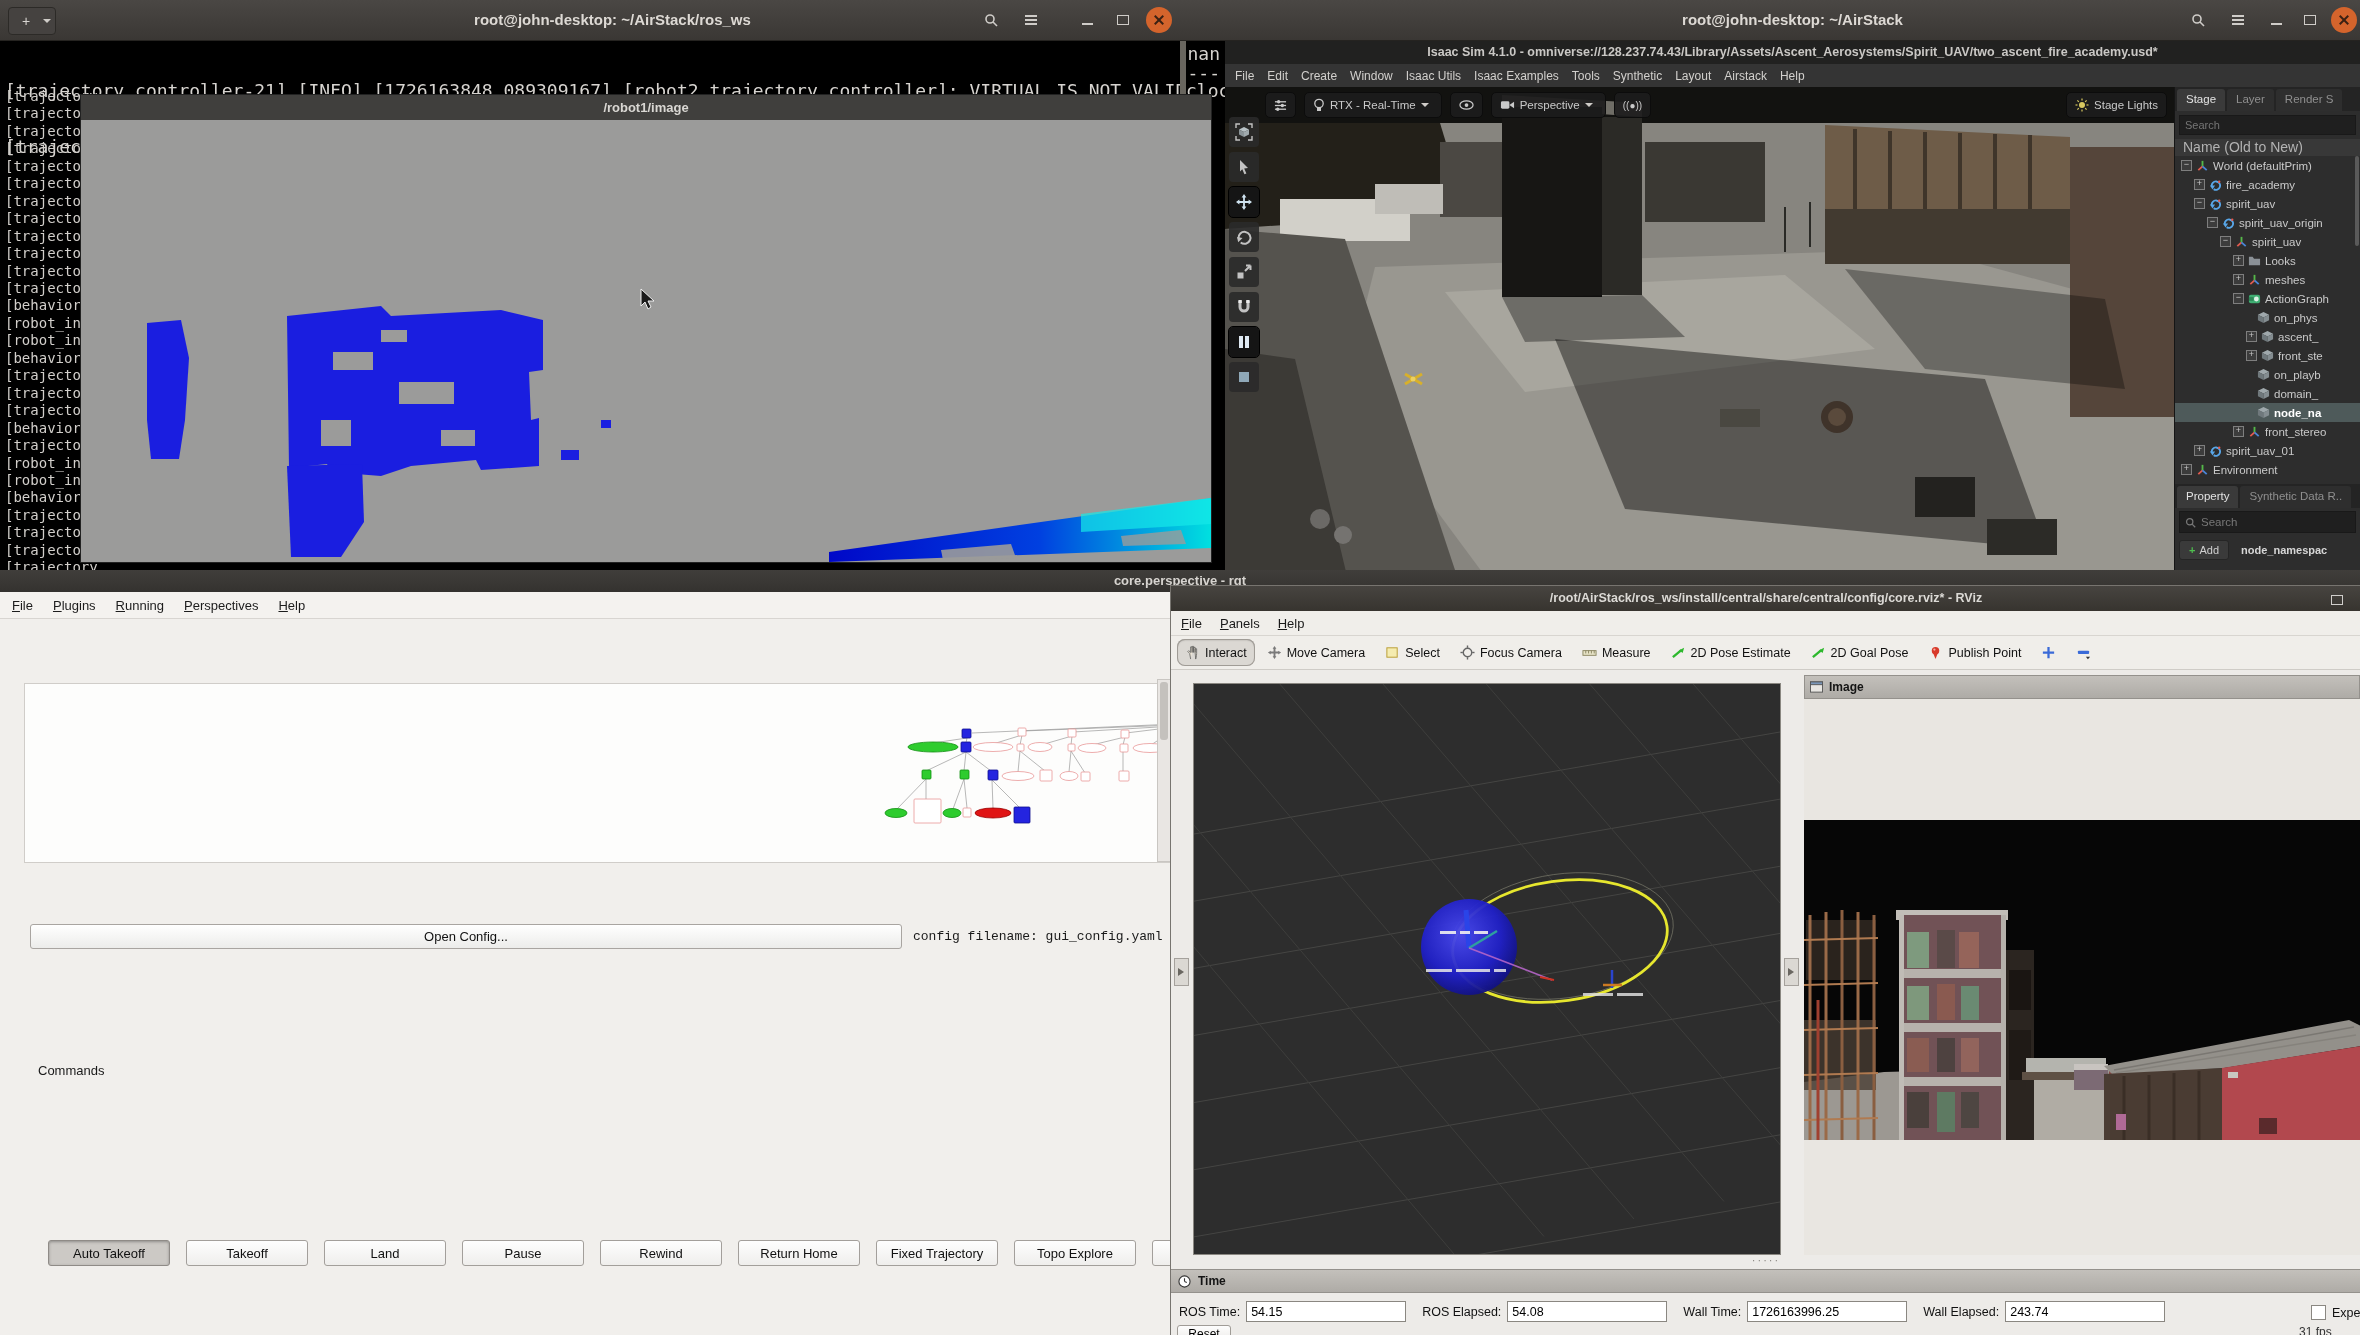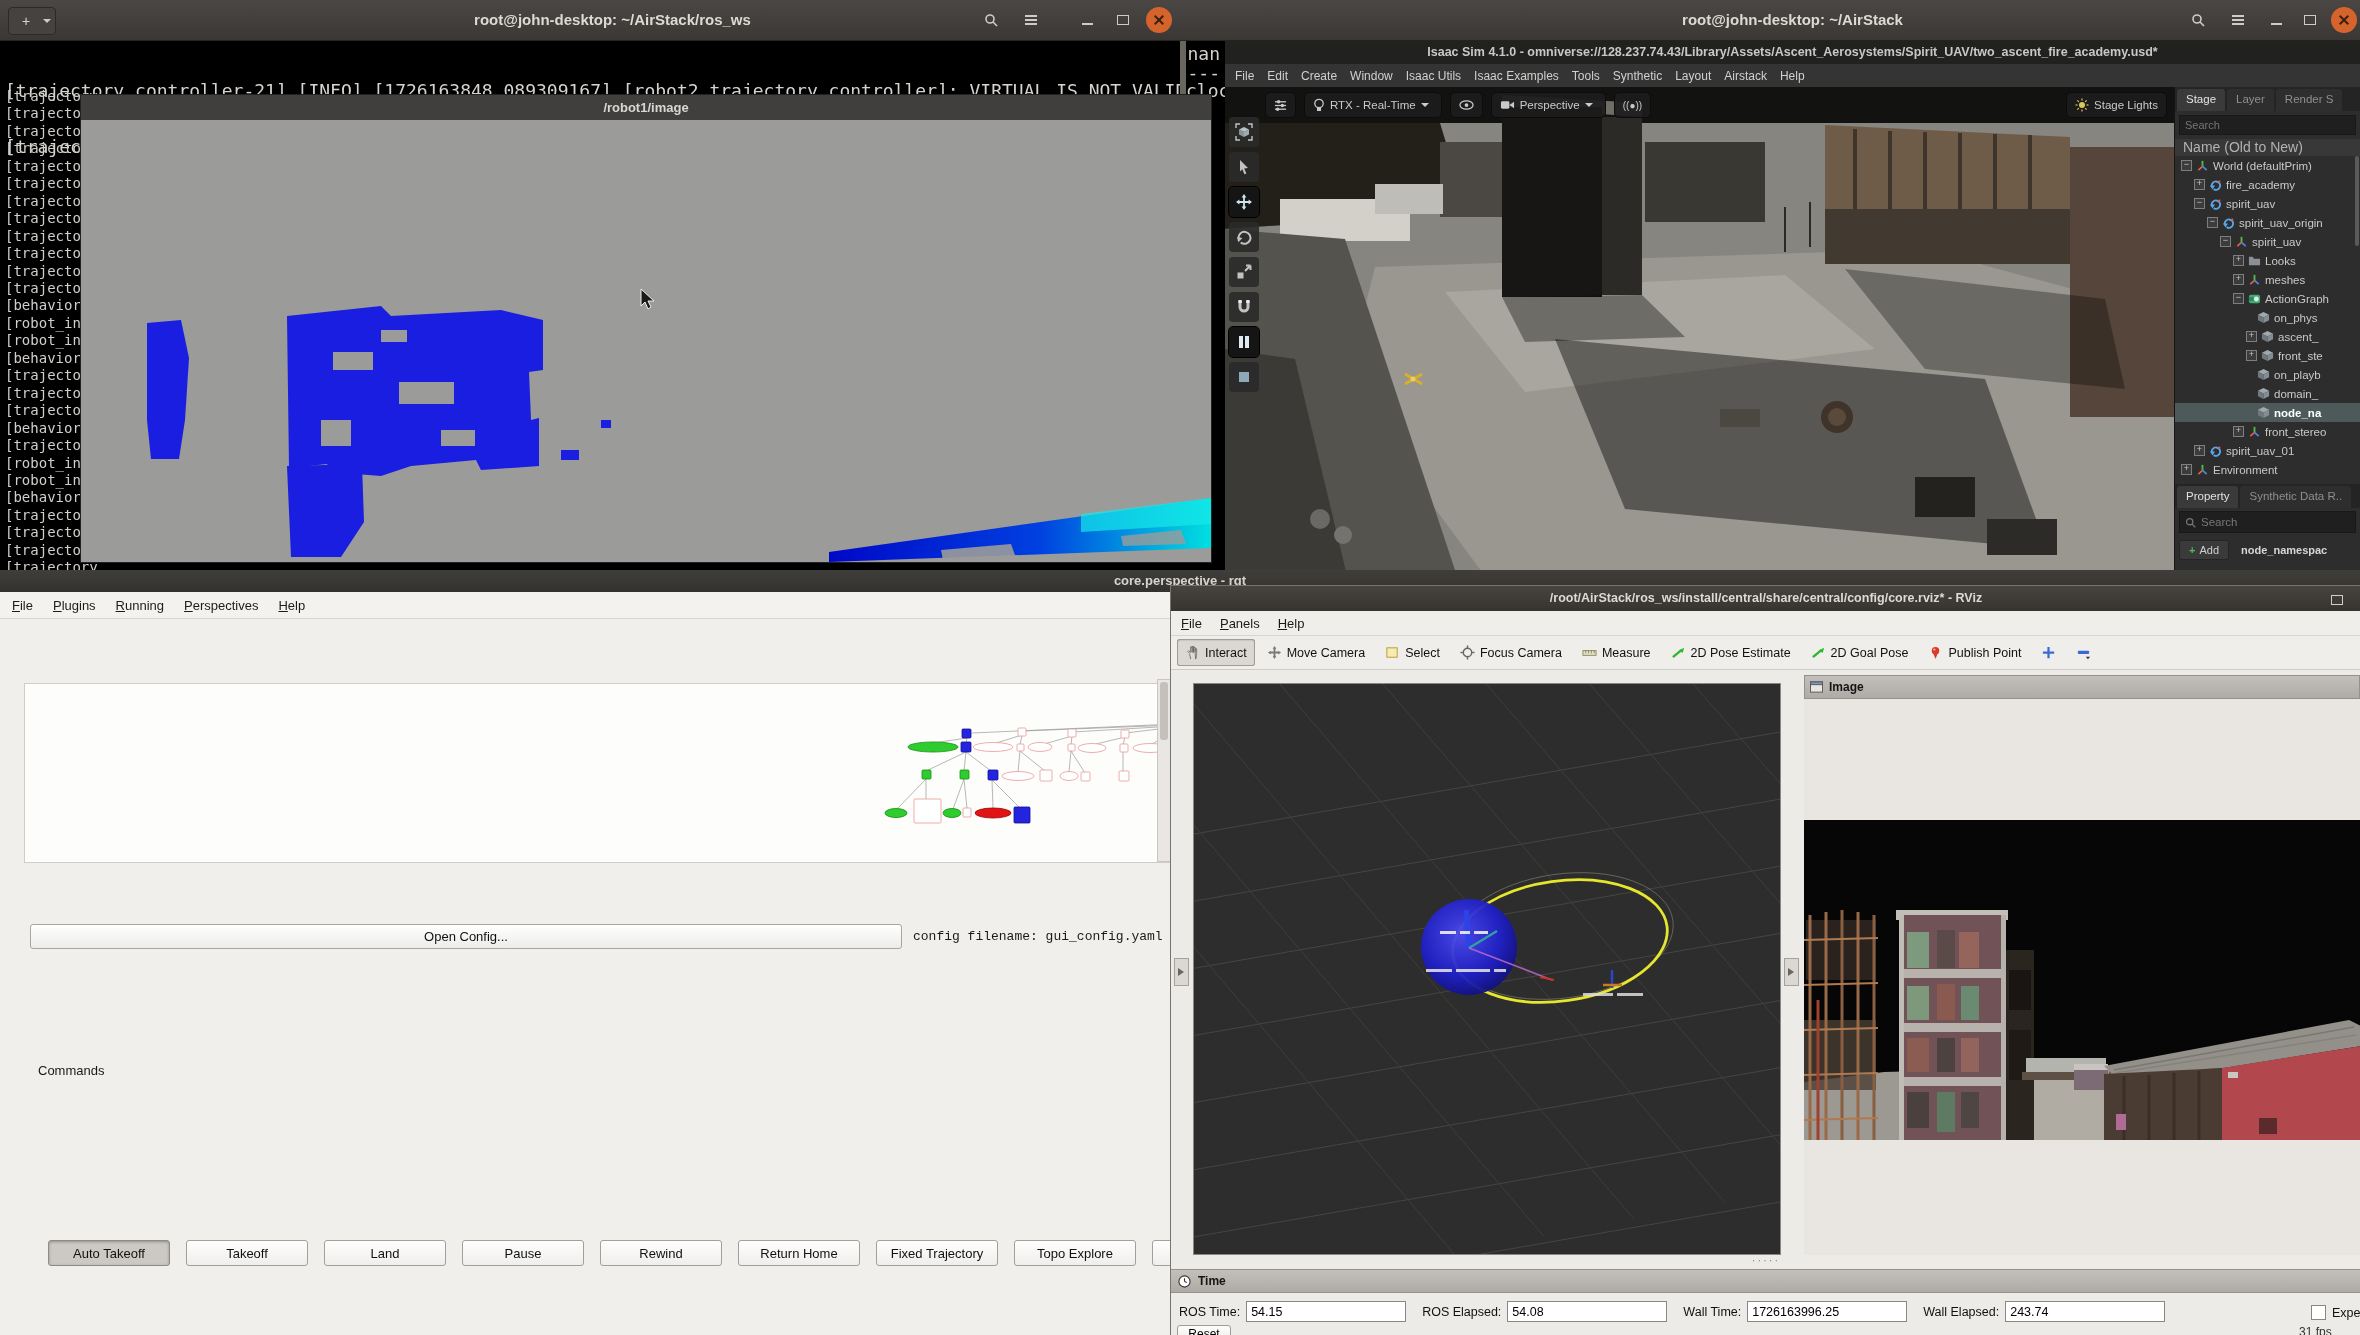--- a/index.html
+++ b/index.html
@@ -112,21 +112,21 @@
         border-left:1px solid #77746f;border-top:1px solid #77746f;}
   .rv-titlebar{position:relative;height:25px;background:linear-gradient(#474440,#37342f);
         text-align:center;color:#dcdad6;font-size:12.5px;font-weight:bold;line-height:25px;
         white-space:nowrap;overflow:hidden;}
   .rv-menubar{height:24px;background:#f0eeea;display:flex;gap:18px;padding-left:10px;
         align-items:center;font-size:13px;color:#1a1a1a;border-bottom:1px solid #d8d5d0;}
   .rv-toolbar{height:33px;background:#f0eeea;border-bottom:1px solid #cfccc7;display:flex;
         align-items:center;padding-left:6px;gap:4px;}
   .tool-btn{display:flex;align-items:center;gap:5px;height:27px;padding:0 8px;border-radius:3px;
         font-size:12.5px;color:#111;white-space:nowrap;}
-  .tool-btn.pressed{background:#dbd8d3;box-shadow:inset 0 0 0 1px #a09c96,inset 0 1px 2px rgba(0,0,0,.25);}
+  .tool-btn.pressed{background:#dbd8d3;box-shadow:inset 0 0 0 1px #a09c96,inset 0 1px 2px rgba(0,0,0,.25);border-radius:8px;}
   .rv-content{position:relative;height:666px;}
   .rv3d{position:absolute;left:22px;top:13px;width:586px;height:570px;background:#2d2d2d;
         border:1px solid #8a8781;}
   .collapse-handle{position:absolute;width:13px;height:26px;background:#dbd8d3;border:1px solid #a5a19c;
         display:flex;align-items:center;justify-content:center;}
   .ch-tri{width:0;height:0;border:4px solid transparent;border-left:6px solid #6a6761;margin-left:3px;}
   .img-panel{position:absolute;left:633px;top:5px;width:556px;height:590px;background:#e9e6e1;}
   .imgp-header{height:22px;background:linear-gradient(#c3c0bb,#aeaba6);border:1px solid #94918c;
         display:flex;align-items:center;gap:6px;padding-left:5px;font-size:12px;font-weight:bold;color:#141414;}
   .imgp-blank{height:121px;background:#e9e6e1;}

